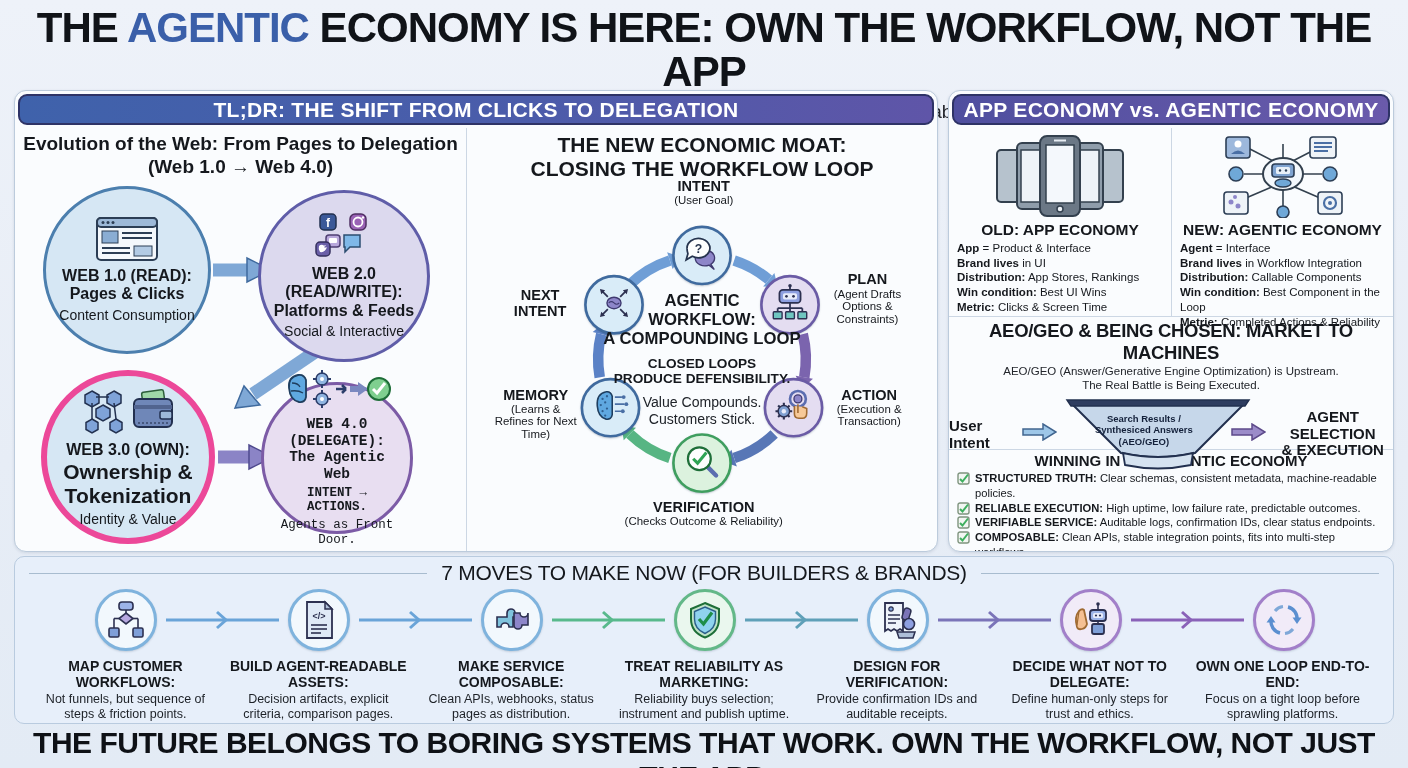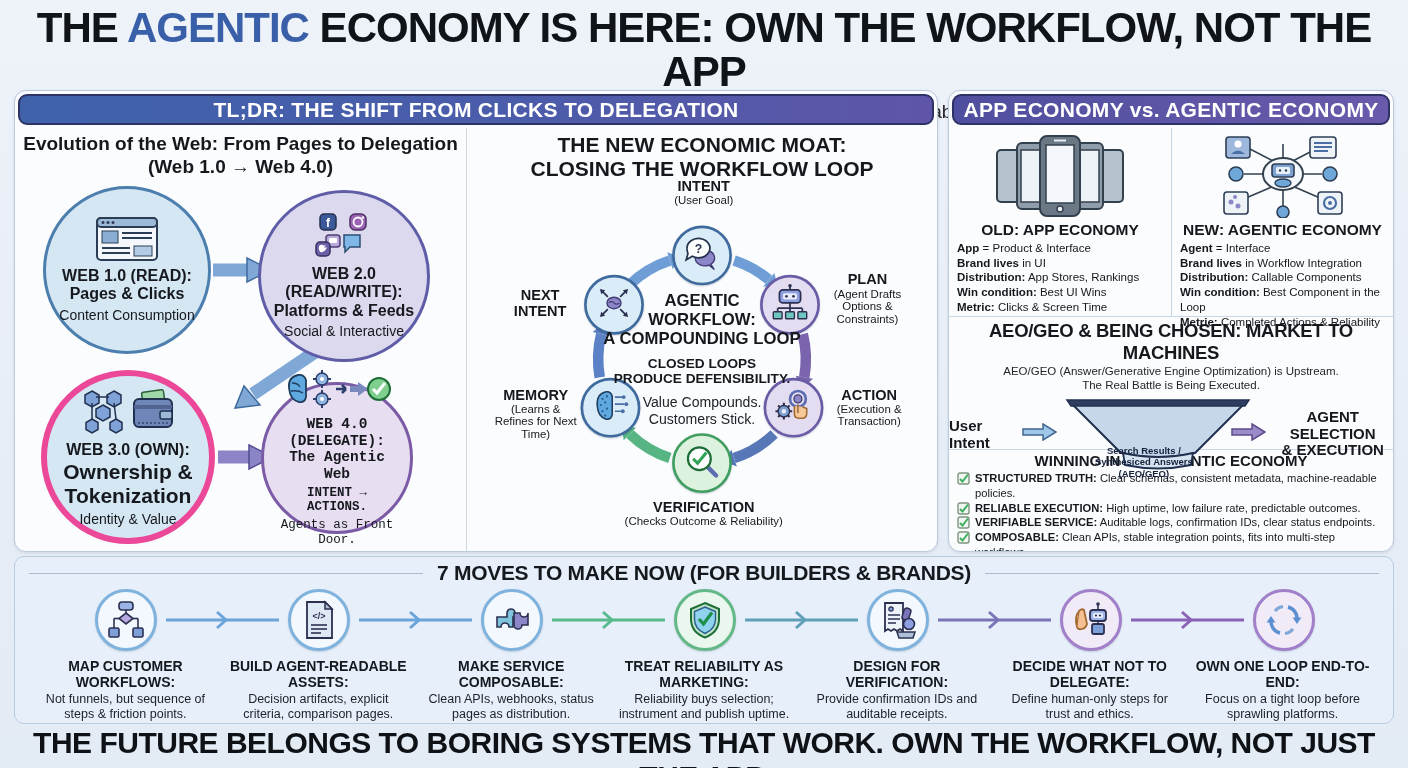--- a/index.html
+++ b/index.html
@@ -60,32 +60,32 @@
   .econ-col + .econ-col { border-left:1.5px solid #ccd7e4; }
   .econ-icon { height:88px; display:flex; align-items:center; justify-content:center; }
   .econ-title { text-align:center; font-size:15.5px; font-weight:bold; margin:1px 0 2px; }
   .spec { font-size:11.5px; line-height:1.28; }
   .spec b { font-weight:bold; }
   #aeo-section { border-top:1.5px solid #ccd7e4; padding-top:3px; height:133px; }
   #aeo-title { text-align:center; font-size:18.5px; font-weight:bold; letter-spacing:-.3px; }
   .aeo-sub { text-align:center; font-size:11.5px; line-height:1.25; color:#23262c; }
   #aeo-flow { display:flex; align-items:center; justify-content:center; gap:6px; margin-top:4px; }
   #user-intent-label { font-size:15px; font-weight:bold; }
-  #funnel-text { position:absolute; top:16px; left:0; width:100%; text-align:center; font-size:9.5px; font-weight:bold; line-height:1.2; color:#13203a;margin-top:32px; }
+  #funnel-text { position:absolute; top:16px; left:0; width:100%; text-align:center; font-size:9.5px; font-weight:bold; line-height:1.2; color:#13203a; }
   #funnel-box { position:relative; width:190px; height:74px; }
   #agent-selection-label { font-size:15px; font-weight:bold; line-height:1.1; text-align:center; }
   #winning-section { border-top:1.5px solid #ccd7e4; padding:2px 8px 0 8px; }
   #winning-title { text-align:center; font-size:15px; font-weight:bold; margin-bottom:2px; }
   .win-item { display:flex; align-items:flex-start; gap:5px; font-size:11.2px; line-height:1.32; }
   .win-item svg { flex:0 0 auto; margin-top:1px; }
   
   #moves-band { position:absolute; left:14px; top:556px; width:1380px; height:168px; background:#e7effa; border:1.5px solid #b9cbdf; border-radius:10px; padding:4px 14px 0; }
   #moves-header { display:flex; align-items:center; gap:14px; }
   #moves-header:before, #moves-header:after { content:""; flex:1; border-top:1.5px solid #a8bccf; }
-  #moves-title { font-size:21px; font-weight:bold; letter-spacing:-.3px; white-space:nowrap; }
+  #moves-title { font-size:21px; font-weight:normal; letter-spacing:-.3px; white-space:nowrap; }
   #moves-icons { position:relative; height:68px; margin-top:2px; }
   #moves-connectors { position:absolute; left:0; top:0; }
   .move-icon-cell { position:absolute; top:2px; width:62px; height:62px; border-radius:50%; display:flex; align-items:center; justify-content:center; background:#f2f8fd; border:3px solid #7fb3dd; box-shadow:0 1px 2px rgba(30,50,80,.18); }
   .mi-green { background:#eaf7ee; border-color:#63b888; }
   .mi-purple { background:#f1ebf8; border-color:#a27fc9; }
   #moves-labels { display:flex; margin-top:4px; }
   .move-label { flex:1; text-align:center; padding:0 6px; }
   .move-label .mt { font-size:14px; font-weight:bold; line-height:1.12; }
   .move-label .md { font-size:12.5px; line-height:1.15; margin-top:2px; color:#1d2127; }
   

